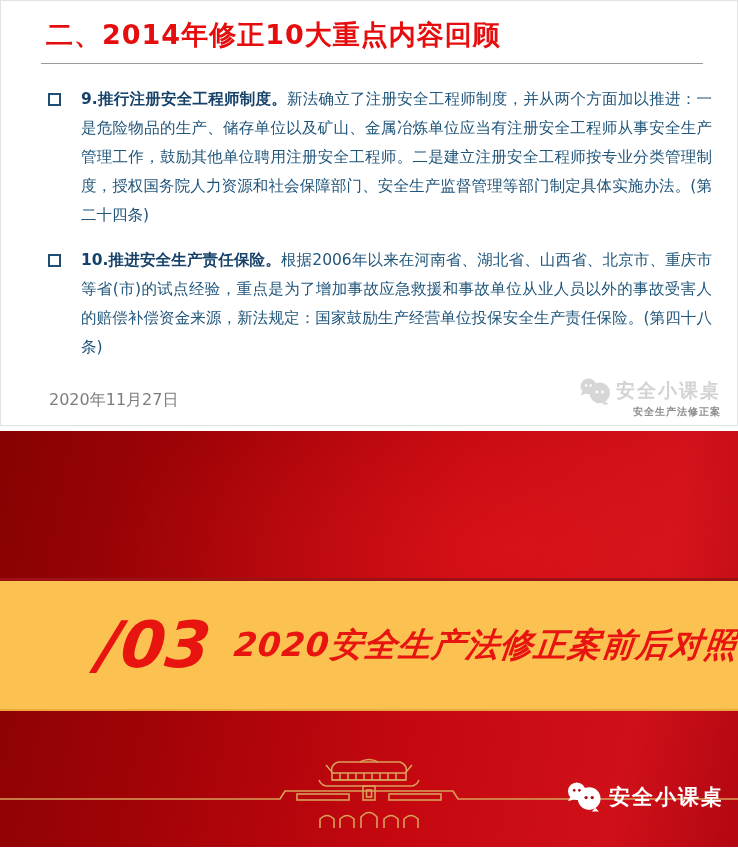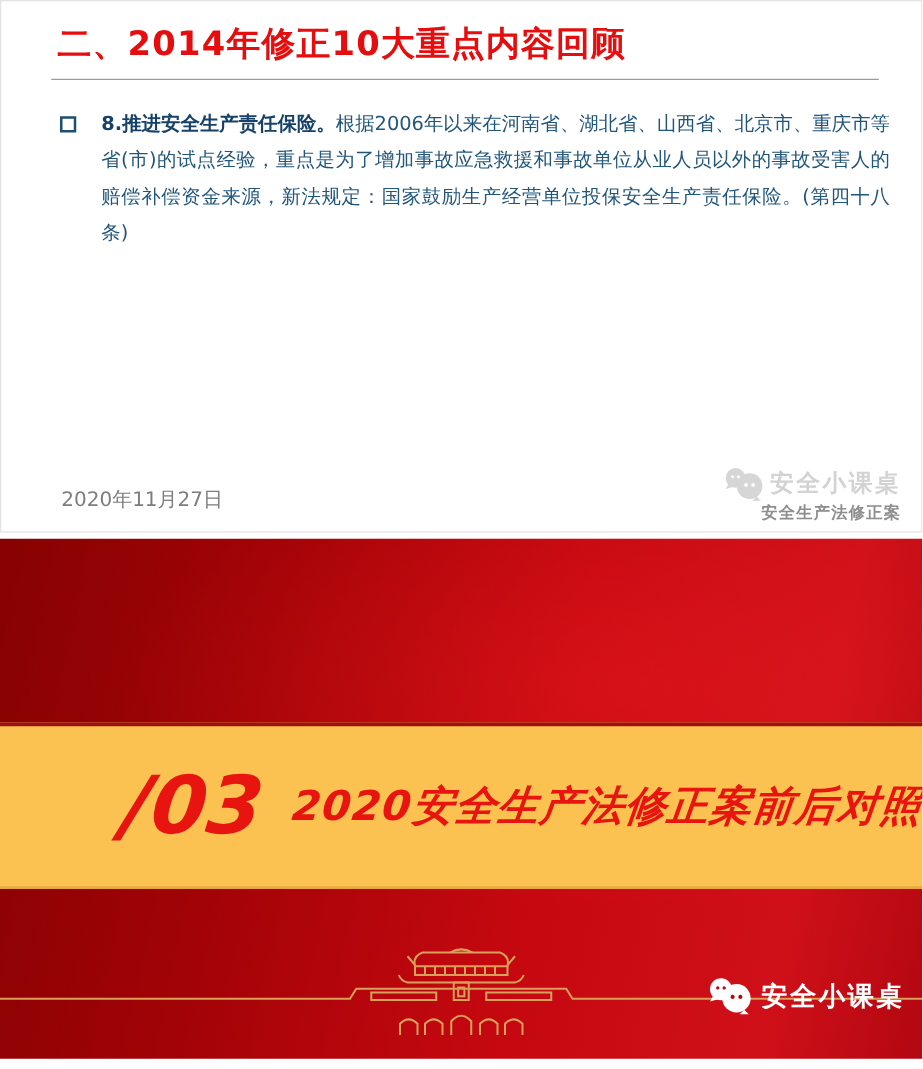--- a/index.html
+++ b/index.html
@@ -19,21 +19,21 @@
   .bullet .sq { position:absolute; left:0; top:8px; width:9px; height:9px;
                 border:2.5px solid #1d4f74; background:transparent; }
   .bullet b { font-weight:800; color:#16426a; }
   .s1-footer { position:absolute; left:0; right:0; bottom:0; height:52px; }
   .f-date { position:absolute; left:48px; bottom:14px; font-size:16px; color:#7d7d7d; }
   .f-page { position:absolute; left:0; right:0; bottom:14px; text-align:center;
             font-size:12.5px; color:#7d7d7d; }
   .brand1 { position:absolute; right:16px; bottom:6px; text-align:right; }
   .brand1-row { display:flex; align-items:center; justify-content:flex-end; gap:4px;
                 font-size:19px; letter-spacing:2px; color:#d3d3d3; font-weight:700; }
-  .brand1-sub { font-size:13px; color:#8e8e8e; font-weight:700; letter-spacing:1px; }
+  .brand1-sub { font-size:10px; color:#8e8e8e; font-weight:700; letter-spacing:1px; }
 
   
   .slide2 { position:absolute; top:431px; left:0; width:738px; height:416px;
             background:
               radial-gradient(90% 70% at 68% 28%, rgba(255,40,40,0.28), rgba(255,40,40,0) 62%),
               linear-gradient(102deg,#870202 0%,#a30307 28%,#c50810 58%,#cf1019 84%,#b30711 100%); }
   .band { position:absolute; top:147px; left:0; width:738px; height:133px;
           background:#fbc251; border-top:3px solid #9d1115; border-bottom:2px solid #eda93e;
           box-sizing:border-box; display:flex; align-items:center; }
   .sec-num { margin-left:98px; font-size:64px; font-weight:900; font-style:italic;
@@ -50,21 +50,25 @@
 
 <div class="page">
 
   <section class="slide1">
     <h1 class="s1-title">二、2014年修正10大重点内容回顾</h1>
     <div class="title-rule"></div>
 
     <div class="bullets">
       <div class="bullet">
         <span class="sq"></span>
-        <b>8.推进安全生产责任保险。</b><span>根据2006年以来在河南省、湖北省、山西省、北京市、重庆市等省(市)的试点经验，重点是为了增加事故应急救援和事故单位从业人员以外的事故受害人的赔偿补偿资金来源，新法规定：国家鼓励生产经营单位投保安全生产责任保险。(第四十八条)</span>
+        <b>9.推行注册安全工程师制度。</b><span>新法确立了注册安全工程师制度，并从两个方面加以推进：一是危险物品的生产、储存单位以及矿山、金属冶炼单位应当有注册安全工程师从事安全生产管理工作，鼓励其他单位聘用注册安全工程师。二是建立注册安全工程师按专业分类管理制度，授权国务院人力资源和社会保障部门、安全生产监督管理等部门制定具体实施办法。(第二十四条)</span>
+      </div>
+      <div class="bullet">
+        <span class="sq"></span>
+        <b>10.推进安全生产责任保险。</b><span>根据2006年以来在河南省、湖北省、山西省、北京市、重庆市等省(市)的试点经验，重点是为了增加事故应急救援和事故单位从业人员以外的事故受害人的赔偿补偿资金来源，新法规定：国家鼓励生产经营单位投保安全生产责任保险。(第四十八条)</span>
       </div>
     </div>
 
     <div class="s1-footer">
       <span class="f-date">2020年11月27日</span>
       <div class="brand1">
         <div class="brand1-row">
           <span class="bubble-icon">
             <svg width="34" height="28" viewBox="0 0 36 30">
               <g fill="#d6d6d6">

